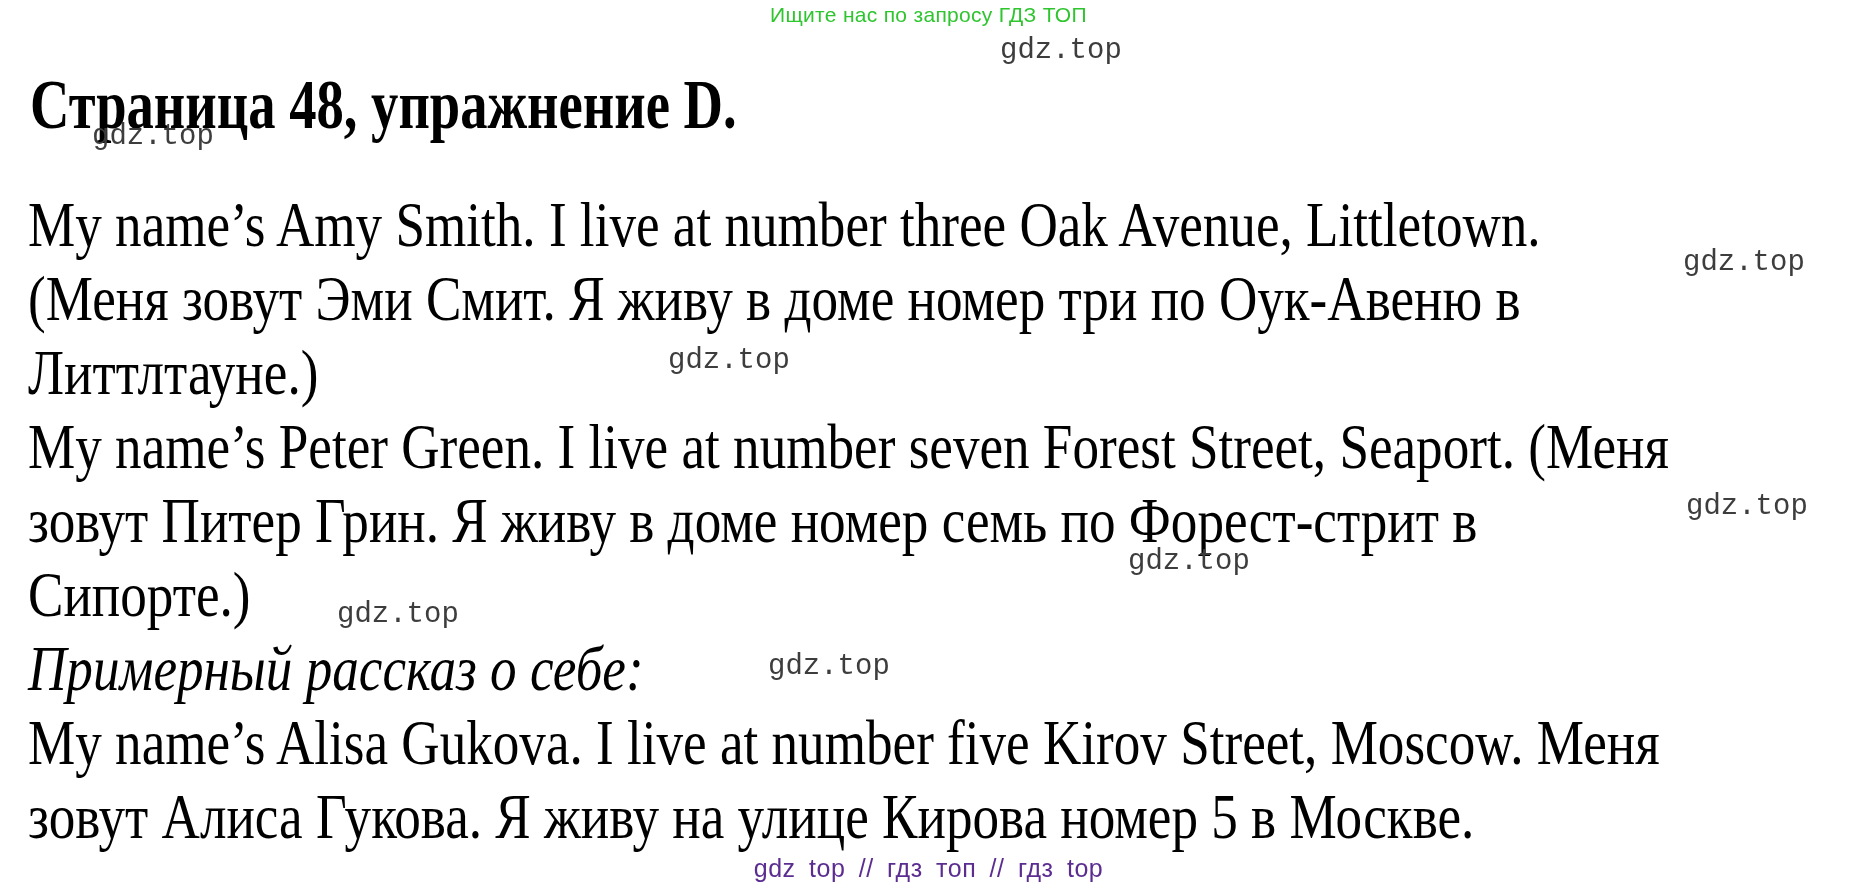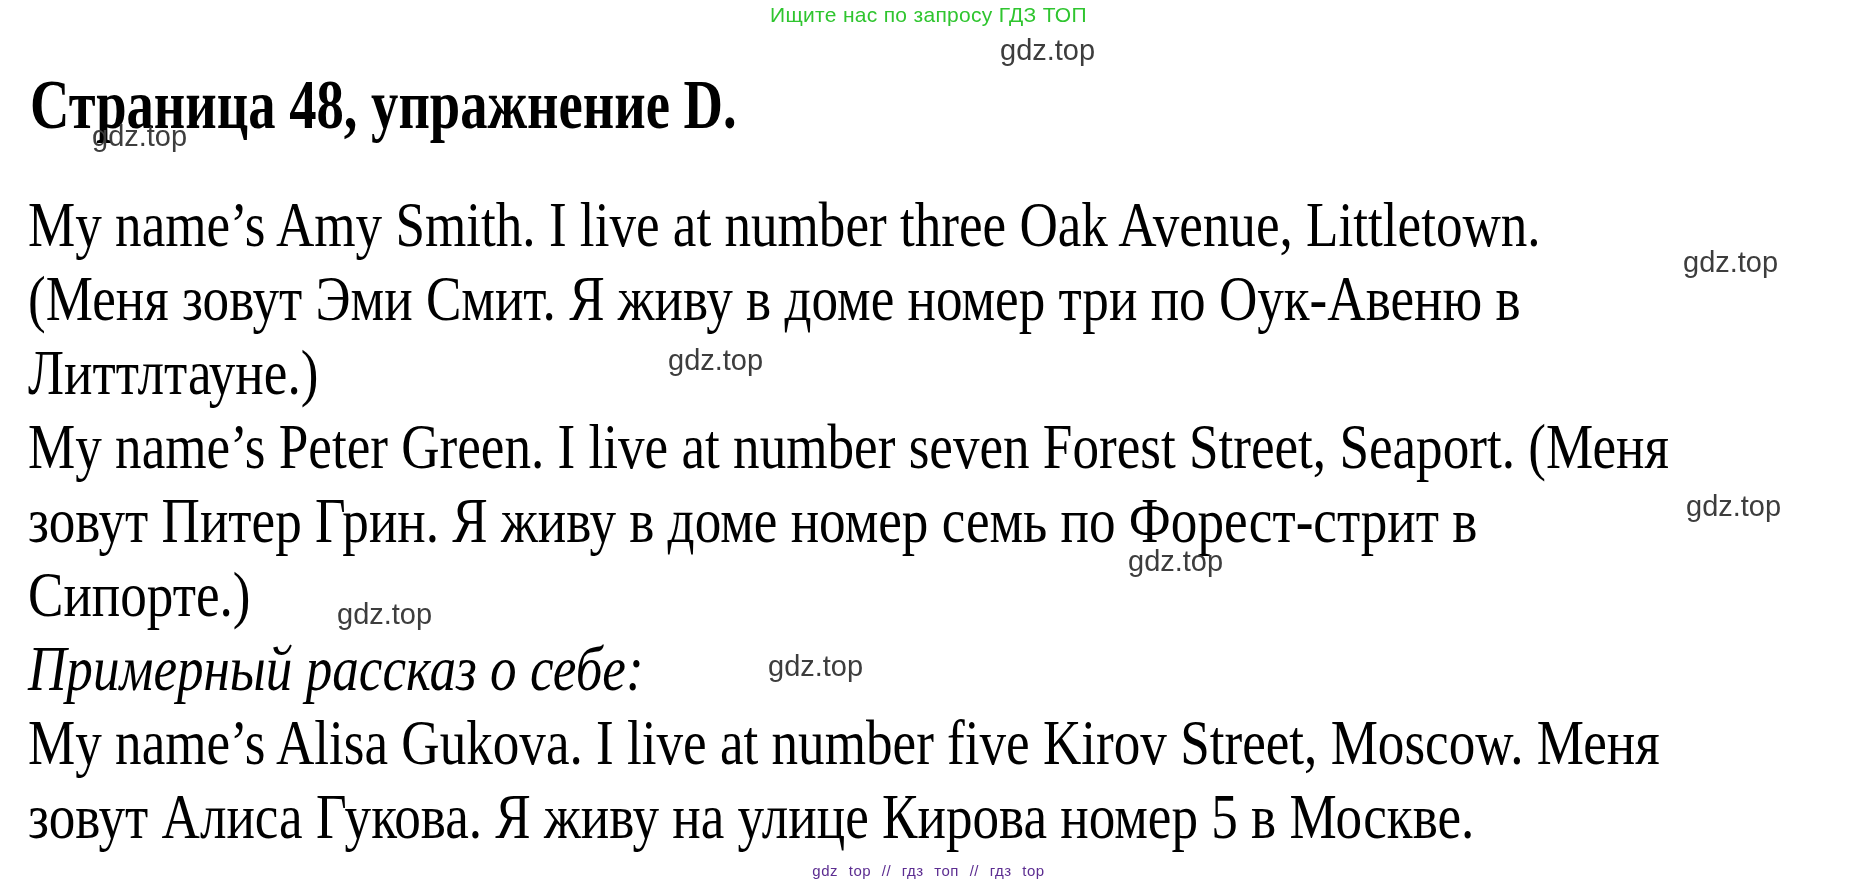--- a/index.html
+++ b/index.html
@@ -66,21 +66,21 @@
     font-size: 64px;
     white-space: nowrap;
   }
   .line.italic > span {
     font-style: italic;
   }
 
   
   .wm {
     position: absolute;
-    font-family: Liberation Sans, sans-serif;
+    font-family: Liberation Mono, monospace;
     font-size: 29px;
     color: #3d3d3d;
     white-space: nowrap;
   }
   .wm1 { left: 1000px; top: 34px; }
   .wm2 { left: 92px;   top: 120px; }
   .wm3 { left: 1683px; top: 246px; }
   .wm4 { left: 668px;  top: 344px; }
   .wm5 { left: 1686px; top: 490px; }
   .wm6 { left: 1128px; top: 545px; }
@@ -88,26 +88,25 @@
   .wm8 { left: 768px;  top: 650px; }
 
   
   .footer {
     position: absolute;
     top: 854px;
     left: 0;
     width: 100%;
     text-align: center;
     font-family: "Liberation Sans", sans-serif;
-    font-size: 15px;
+    font-size: 25px;
     font-weight: 500;
     color: #5c2d91;
     letter-spacing: 0.5px;
     word-spacing: 6px;
-    margin-top: 8px;
   }
 </style>
 </head>
 <body>
 
 <div id="page">
 
   <div class="notice">Ищите нас по запросу ГДЗ ТОП</div>
 
   <div class="wm wm1">gdz.top</div>

